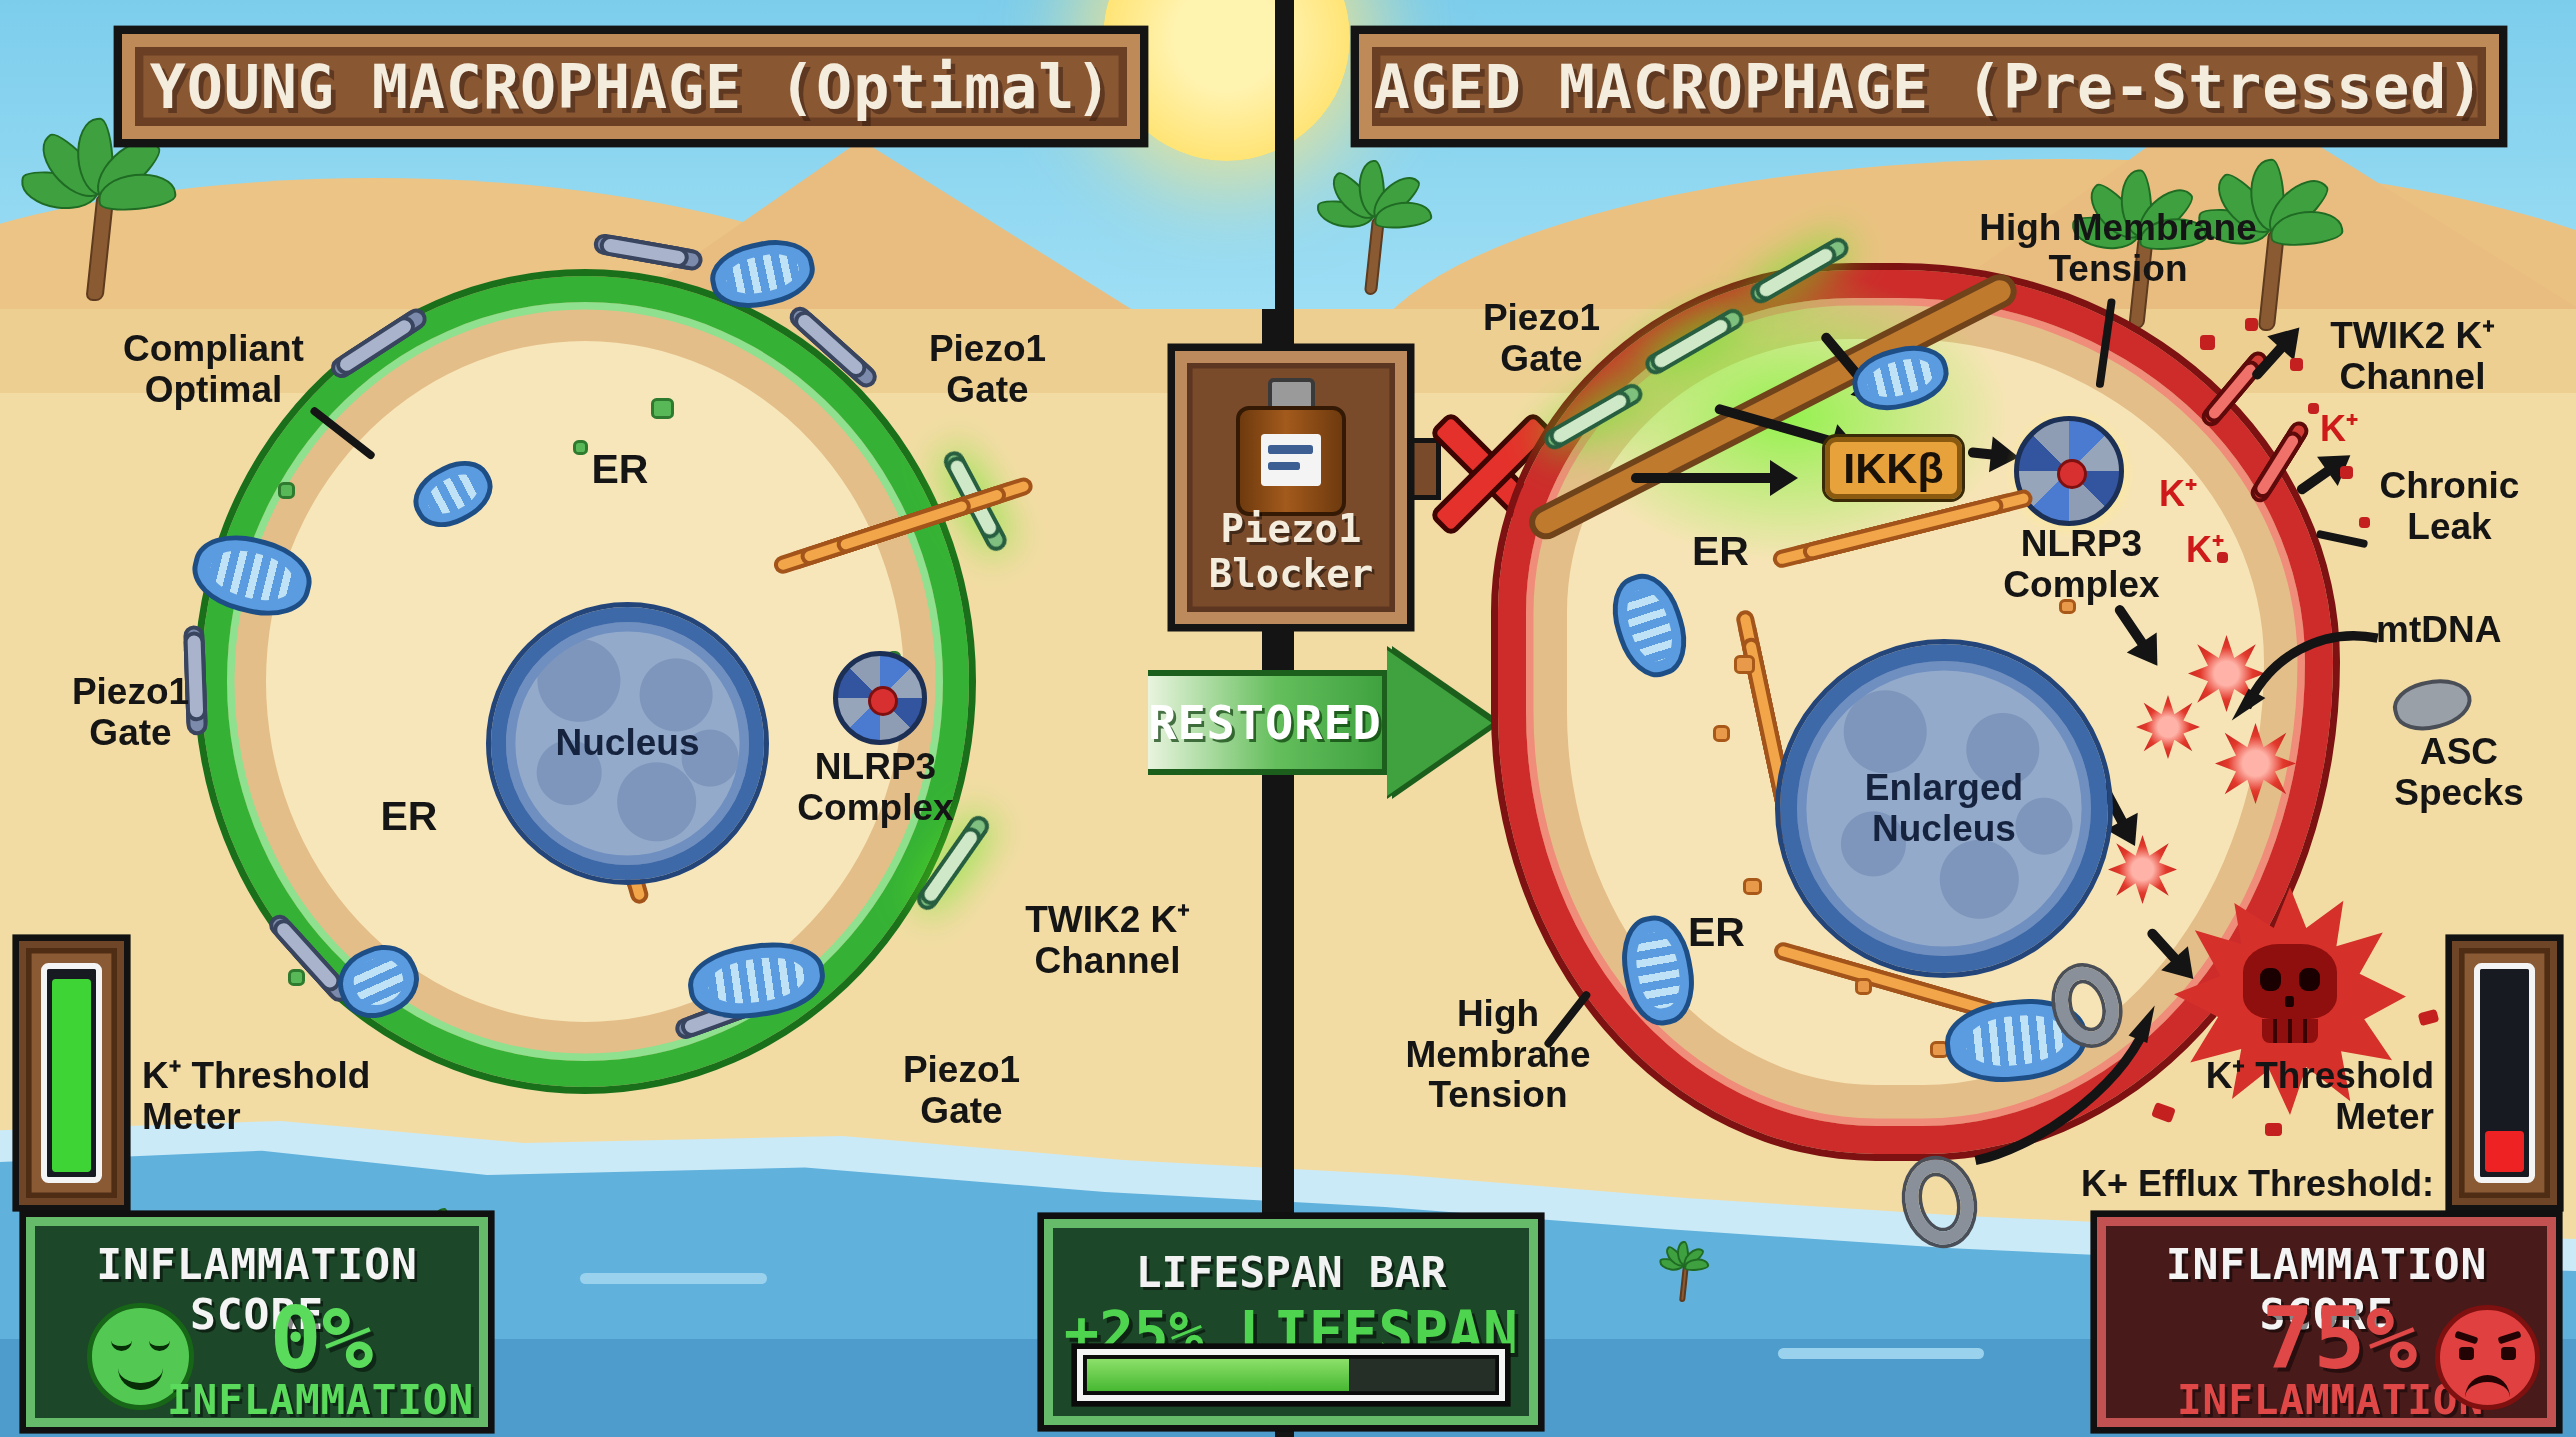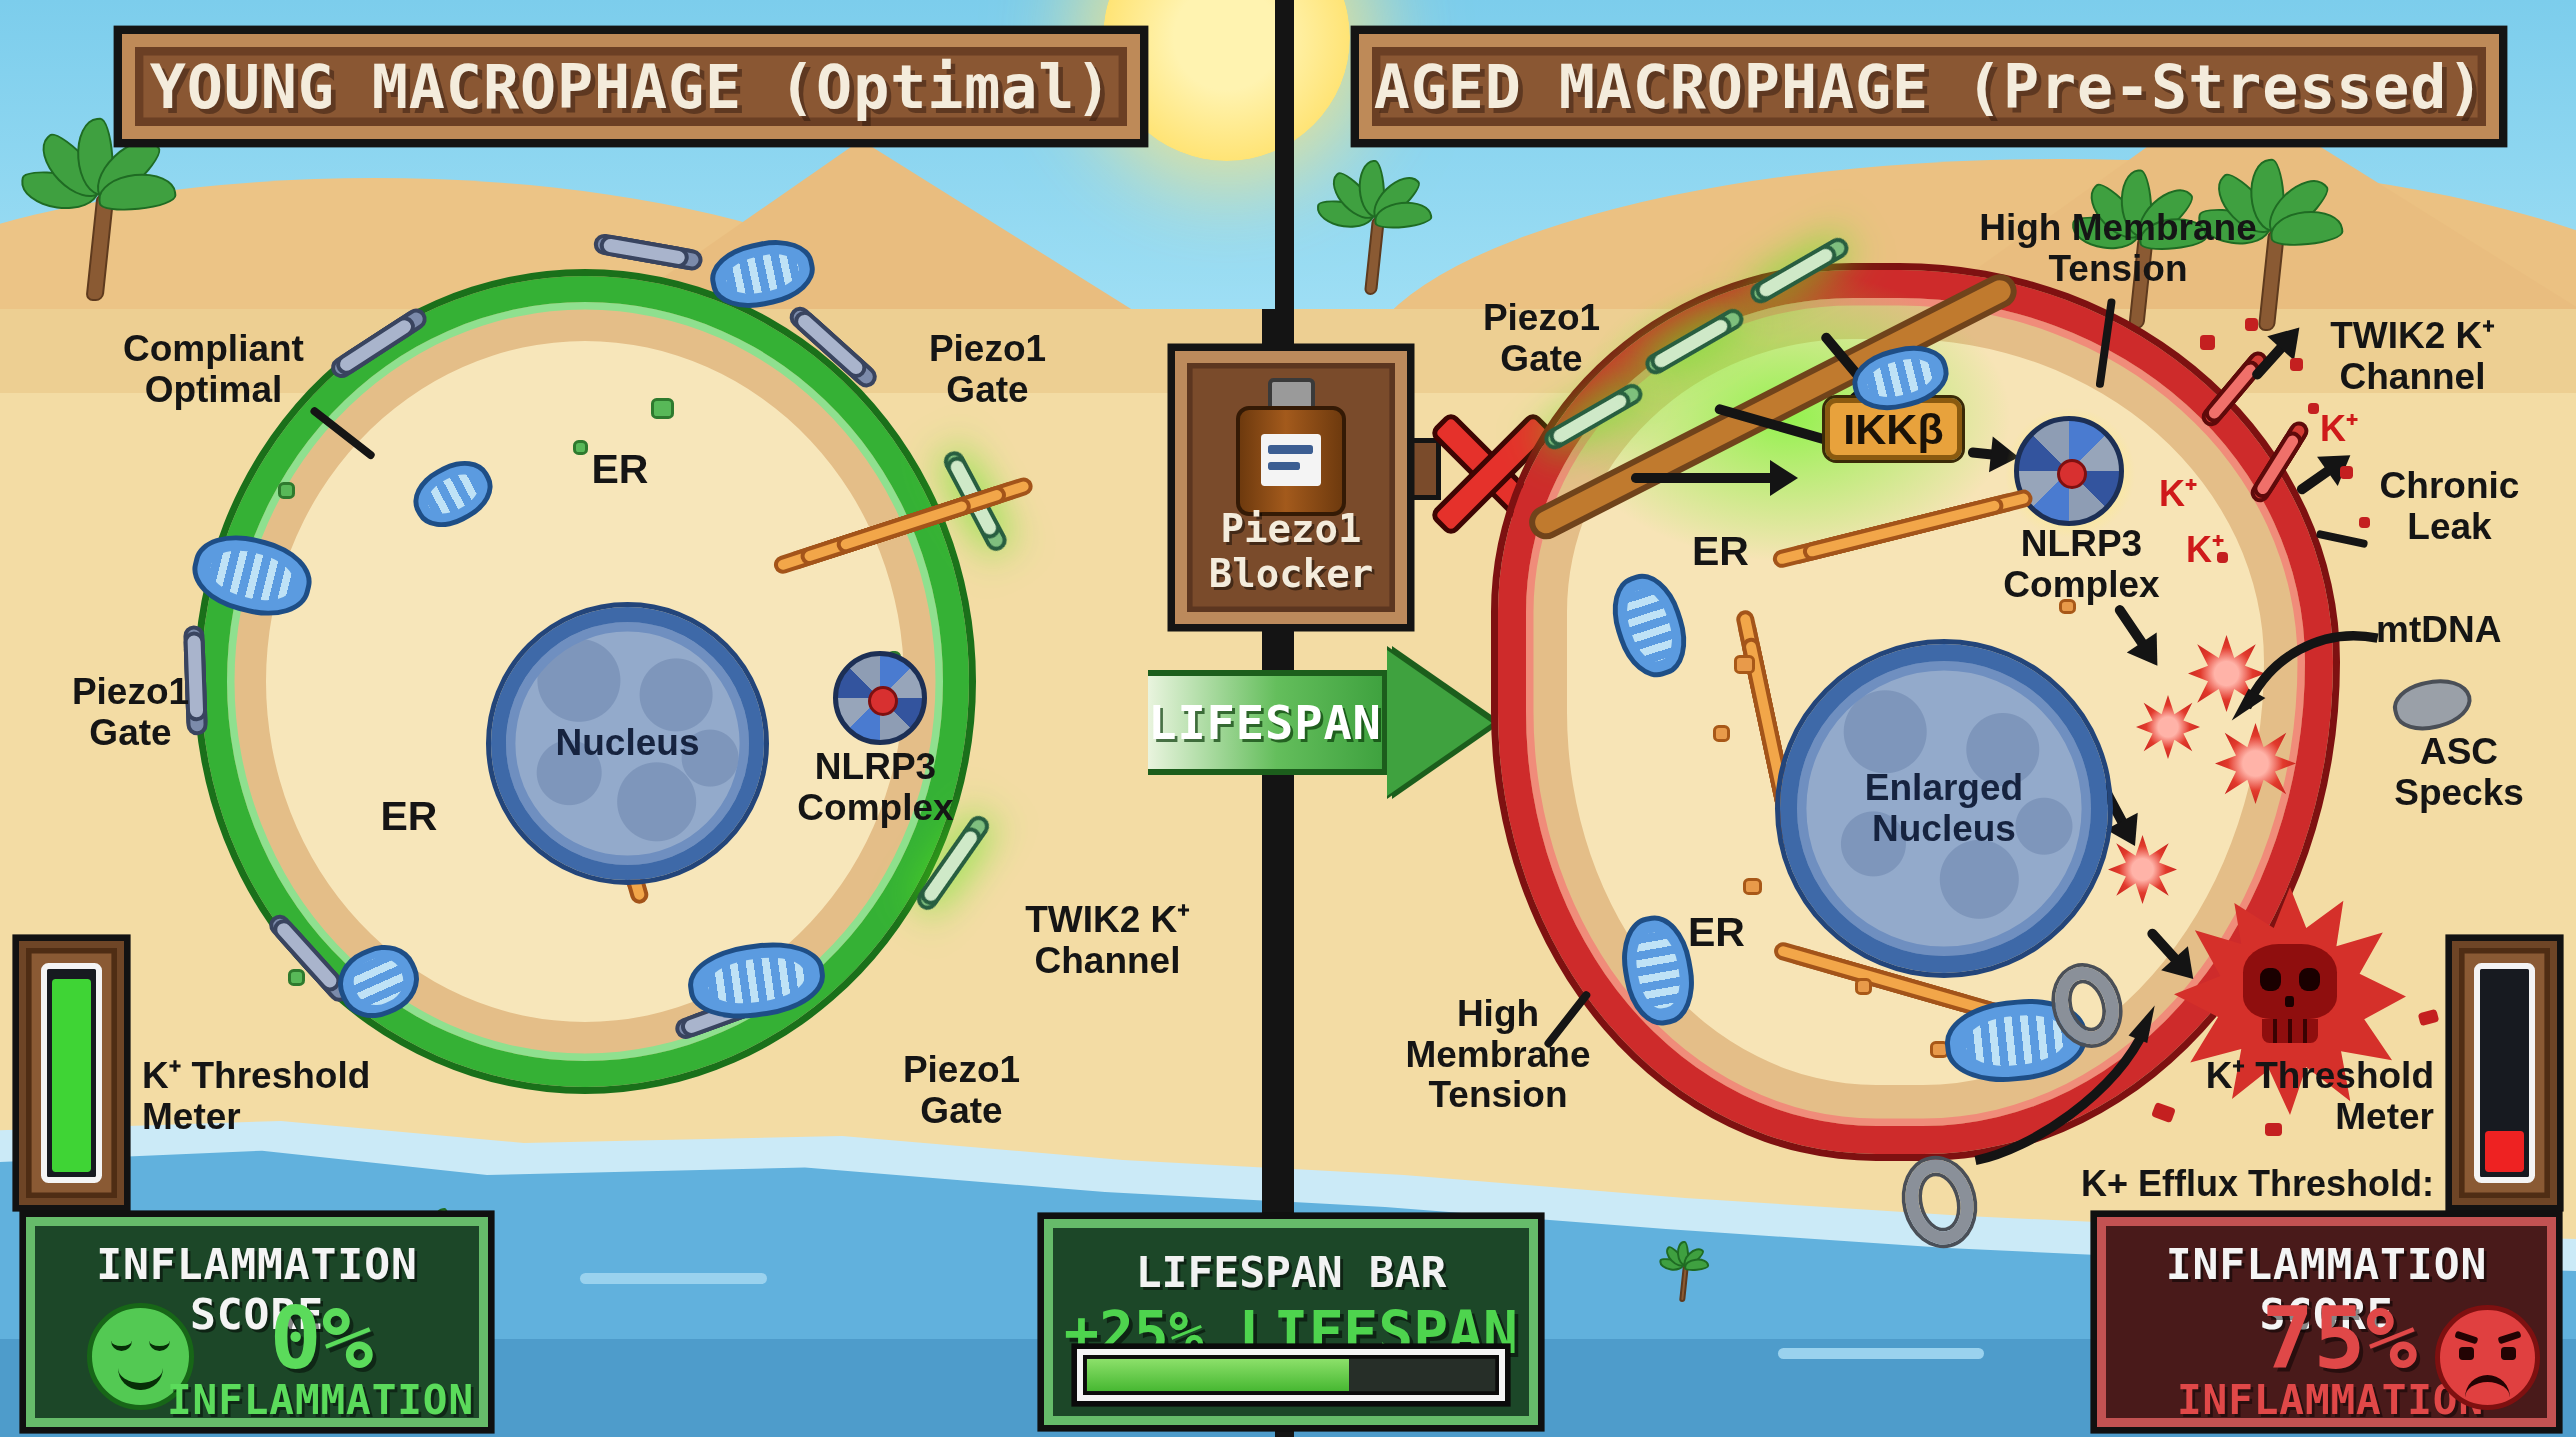--- a/index.html
+++ b/index.html
@@ -383,21 +383,21 @@
     </div>
     <div class="txt">Piezo1
 Blocker</div>
   </div>
   <div style="left:1418px;top:404px;width:150px;height:140px;">
     <div class="xbar" style="left:0;top:54px;transform:rotate(45deg);"></div>
     <div class="xbar" style="left:0;top:54px;transform:rotate(-45deg);"></div>
   </div>
 
   <div class="restored-shaft" style="left:1148px;top:670px;width:240px;height:105px;">
-    <span>LIFESPAN</span>
+    <span>RESTORED</span>
   </div>
   <div class="restored-head" style="left:1387px;top:650px;"></div>
 
   <div class="lifespan" style="left:1044px;top:1219px;width:494px;height:206px;">
     <div class="hdr">LIFESPAN BAR</div>
     <div class="val">+25% LIFESPAN</div>
     <div class="bar">
       <div class="barfill" style="width: 63%;"></div>
     </div>
   </div>
@@ -445,21 +445,21 @@
   <div class="dot-r" style="left:2340px;top:466px;width:13px;height:13px;"></div>
   <div class="dot-r" style="left:2359px;top:517px;width:11.2px;height:11.2px;"></div>
   <div class="dot-r" style="left:2217px;top:552px;width:11.2px;height:11.2px;"></div>
   <span class="kred" style="left:2320px;top:403px;">K⁺</span>
   <span class="kred" style="left:2159px;top:468px;">K⁺</span>
   <span class="kred" style="left:2186px;top:524px;">K⁺</span>
 
   <div class="arr" style="left:1823px;top:329px;width:82px;transform:rotate(50deg);"></div>
   <div class="arr" style="left:1715px;top:403px;width:140px;transform:rotate(16deg);"></div>
   <div class="arr" style="left:1631px;top:473px;width:157px;transform:rotate(0deg);"></div>
-  <div class="ikkb" style="left:1825px;top:398px;width:137px;height:62px;text-decoration:underline;">
+  <div class="ikkb" style="left:1825px;top:437px;width:137px;height:62px;text-decoration:underline;">
     <span>IKKβ</span>
   </div>
   <div class="arr" style="left:1968px;top:447px;width:41px;transform:rotate(6deg);"></div>
   <div class="glow-yellow" style="left:1983px;top:386px;width:174px;height:174px;"></div>
   <div class="pinwheel" style="left:2014px;top:416px;width:110px;height:110px;"></div>
   <div class="lbl" style="left:1983px;top:524px;width:197px;">NLRP3
 Complex</div>
 
   <div class="arr" style="left:2117px;top:601px;width:62px;transform:rotate(56deg);"></div>
   <div class="speck" style="left:2188px;top:635px;width:77px;height:77px;"></div>

